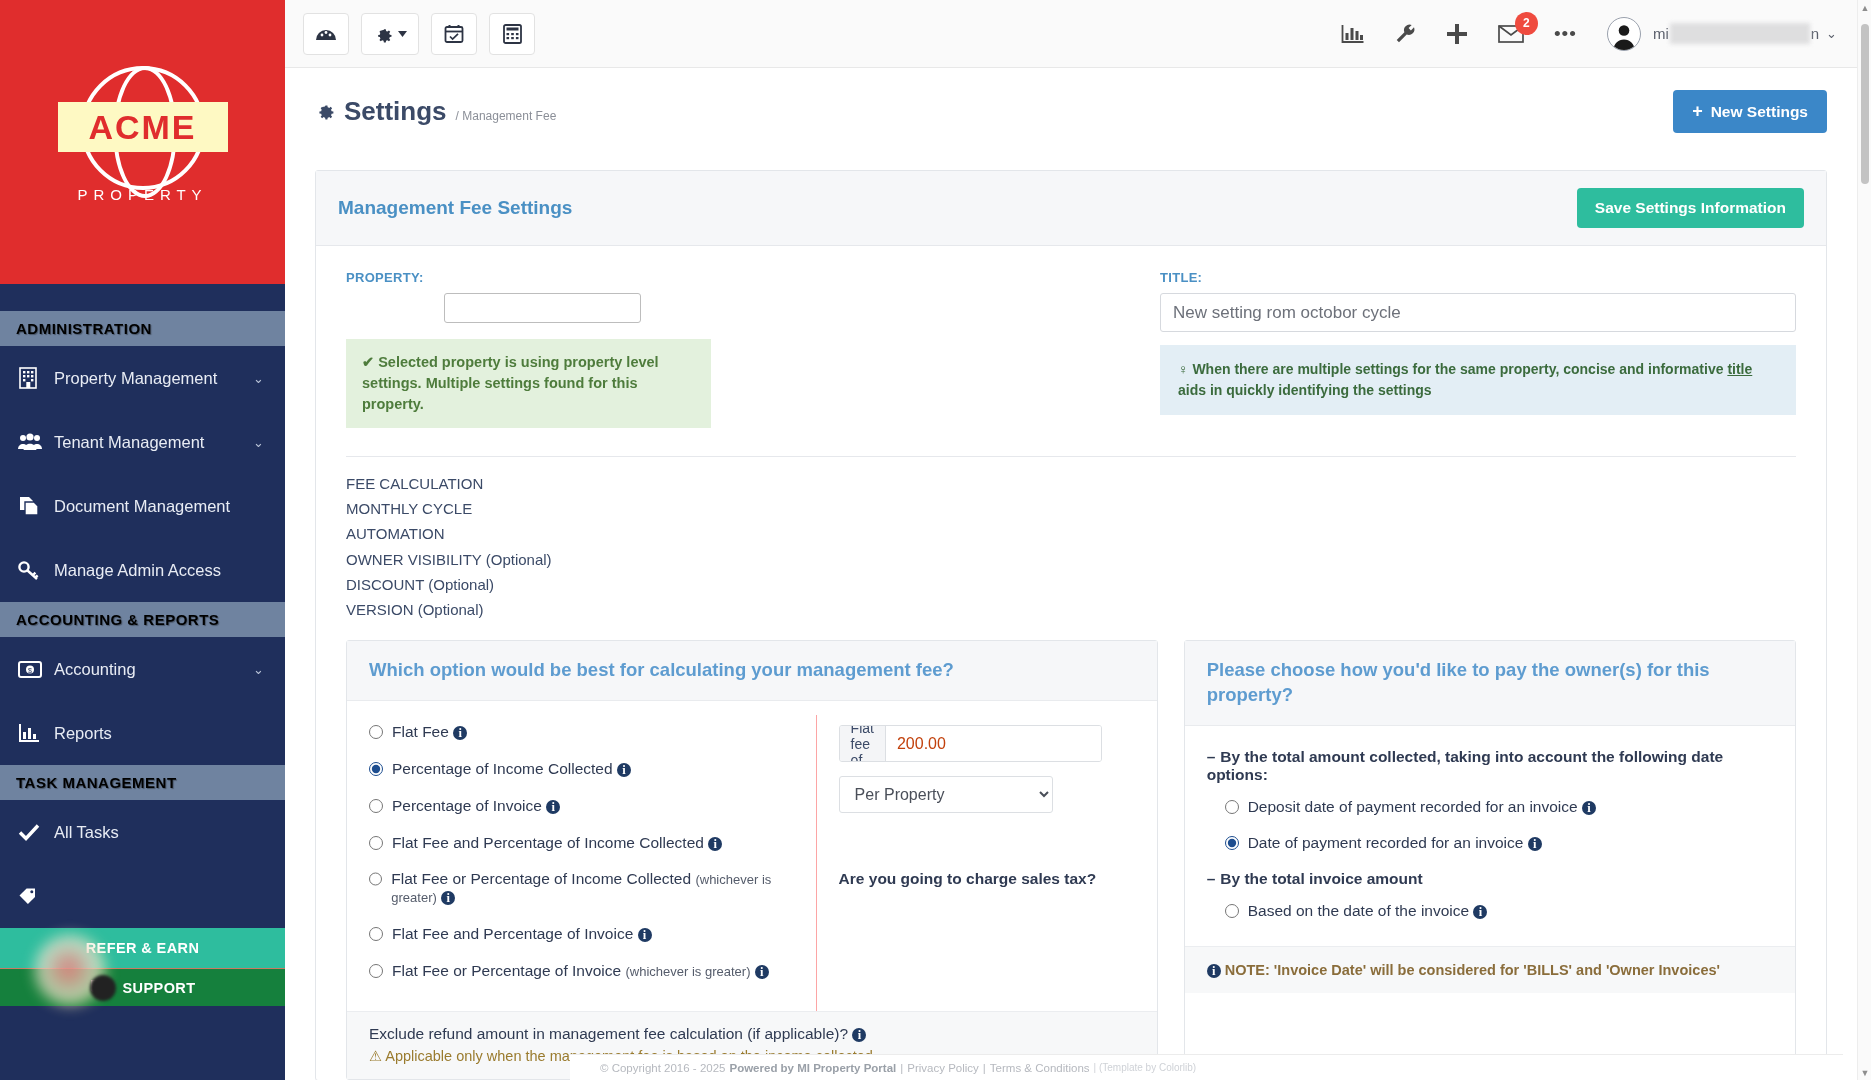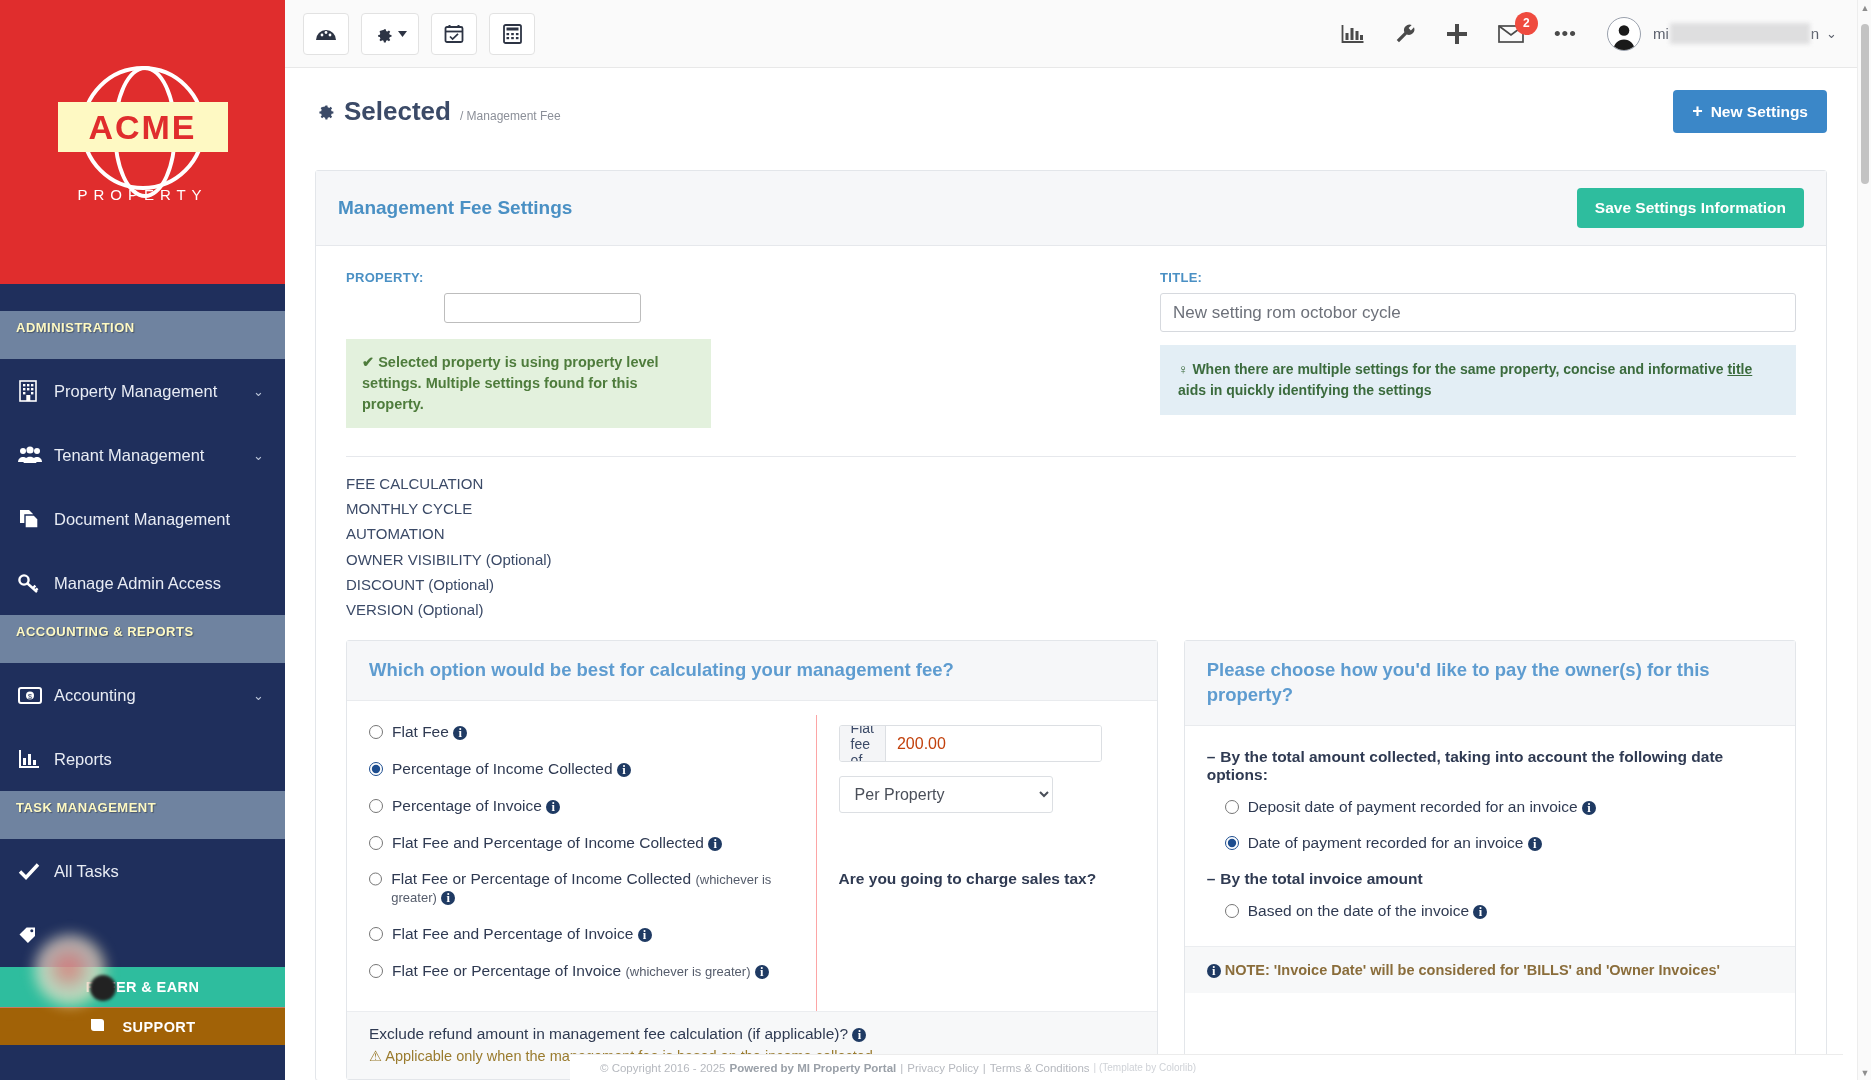--- a/index.html
+++ b/index.html
@@ -15,27 +15,27 @@
   .sidebar { position:absolute; left:0; top:0; width:285px; height:1080px; background:#1f2f5c; overflow:hidden; }
   .logo-panel { height:284px; background:#e02d2d; display:flex; align-items:center; justify-content:center; }
   .logo-wrap { position:relative; width:186px; height:168px; }
   .globe { position:absolute; left:31px; top:8px; width:124px; height:124px; border:4px solid #fff; border-radius:50%; }
   .globe:before { content:""; position:absolute; left:50%; top:-4px; width:56px; height:124px; margin-left:-30px; border:4px solid #fff; border-radius:50%; }
   .acme-band { position:absolute; left:8px; top:44px; width:170px; height:50px; background:#fef9c3; display:flex; align-items:center; justify-content:center; }
   .acme-band span { color:#e02d2d; font-size:34px; font-weight:bold; letter-spacing:2px; font-family:"Liberation Sans", sans-serif; }
   .prop-word { position:absolute; left:0; top:128px; width:186px; text-align:center; color:#fff; font-size:15px; letter-spacing:6px; }
 
   .nav-gap { height:27px; background:#1f2f5c; }
-  .nav-header { background:#6f83a0; color:#fef9c3; font-size:13px; font-weight:bold; letter-spacing:.5px; padding:9px 0 24px 16px; text-shadow:1px 1px 1px rgba(0,0,0,.35); }
+  .nav-header { background:#6f83a0; color:#000000; font-size:15px; font-weight:bold; letter-spacing:.5px; padding:9px 0 9px 16px; text-shadow:1px 1px 1px rgba(0,0,0,.35); }
   .nav-item { display:flex; align-items:center; height:64px; padding:0 18px 0 18px; color:#e8ecf4; font-size:16.5px; cursor:pointer; }
   .nav-item .ico { width:36px; flex:0 0 36px; display:flex; align-items:center; color:#fff; }
   .nav-item .lbl { flex:1 1 auto; }
   .nav-item .chev { flex:0 0 14px; color:#b9c4d8; font-size:13px; }
   .refer-bar { height:40px; background:#2ebd9e; color:#fff; display:flex; align-items:center; justify-content:center; font-size:14.5px; font-weight:bold; letter-spacing:.4px; }
-  .support-bar { height:38px; background:#a16207; color:#fff; display:flex; align-items:center; justify-content:center; gap:17px; font-size:14.5px; font-weight:bold; letter-spacing:.4px; border-top:1px solid #c97a63; }
+  .support-bar { height:38px; background:#15803d; color:#fff; display:flex; align-items:center; justify-content:center; gap:17px; font-size:14.5px; font-weight:bold; letter-spacing:.4px; border-top:1px solid #c97a63; }
   .chat-blob { position:absolute; left:35px; top:935px; width:70px; height:70px; border-radius:50%;
      background:radial-gradient(circle at 48% 48%, rgba(226,120,120,.95) 0%, rgba(236,200,180,.75) 38%, rgba(245,240,225,.7) 60%, rgba(250,210,60,.85) 82%, rgba(250,205,50,.9) 100%);
      filter:blur(7px); }
   .chat-dot { position:absolute; left:90px; top:975px; width:26px; height:26px; border-radius:50%; background:#222; filter:blur(1.5px); }
 
   
   .topbar { position:absolute; left:285px; top:0; right:0; height:68px; background:#fafafa; border-bottom:1px solid #e8e8e8; display:flex; align-items:center; }
   .tb-left { display:flex; align-items:center; gap:12px; padding-left:18px; }
   .tb-btn { width:46px; height:42px; border:1px solid #e2e2e2; border-radius:4px; background:#fff; display:flex; align-items:center; justify-content:center; cursor:pointer; color:#2d3444; }
   .tb-btn.wide { width:58px; gap:5px; }
@@ -341,21 +341,21 @@
 
   <div class="content">
 
     <div class="page-head">
       <div class="page-title">
         <span class="gear">
           <svg width="20" height="20" viewBox="0 0 20 20">
               <path d="M10 6.4A3.6 3.6 0 1010 13.6 3.6 3.6 0 0010 6.4zm8.4 5.1l-1.8-.3a6.8 6.8 0 00-.6-1.5l1.1-1.5-1.4-1.4-1.5 1.1a6.8 6.8 0 00-1.5-.6l-.3-1.8h-2l-.3 1.8c-.5.1-1 .3-1.5.6L7.1 6.8 5.7 8.2l1.1 1.5c-.3.5-.5 1-.6 1.5l-1.8.3v2l1.8.3c.1.5.3 1 .6 1.5l-1.1 1.5 1.4 1.4 1.5-1.1c.5.3 1 .5 1.5.6l.3 1.8h2l.3-1.8c.5-.1 1-.3 1.5-.6l1.5 1.1 1.4-1.4-1.1-1.5c.3-.5.5-1 .6-1.5l1.8-.3z" fill="#3b4a67"></path>
             </svg>
         </span>
-        <span>Selected</span>
+        <span>Settings</span>
         <span class="crumb">/ Management Fee</span>
       </div>
       <button class="new-btn">
         <span style="font-size:18px;">+</span>
         <span>New Settings</span>
       </button>
     </div>
 
     <div class="card">
       <div class="card-head">

